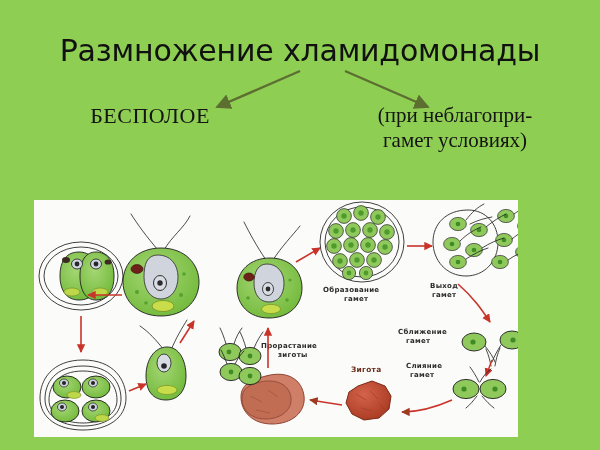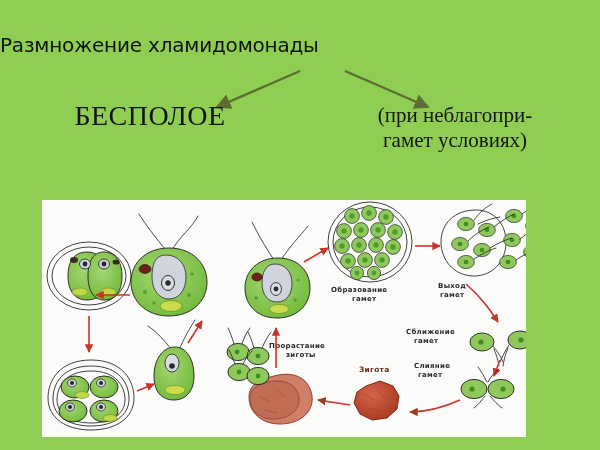--- a/index.html
+++ b/index.html
@@ -18,57 +18,58 @@
     height: 450px;
     background: #8ece53;
     overflow: hidden;
   }
   
   #title {
     position: absolute;
     left: 0;
     top: 33px;
     width: 600px;
+    text-align: center;
     font-family: "DejaVu Sans", "Liberation Sans", sans-serif;
-    font-size: 20px;
+    font-size: 30px;
     font-weight: 400;
     color: #111111;
     letter-spacing: -0.2px;
     white-space: nowrap;
   }
   
   .branch-arrow {
     position: absolute;
   }
   
   .branch {
     position: absolute;
     text-align: center;
     color: #141414;
   }
   .branch-heading {
     font-family: "Liberation Serif", "DejaVu Serif", serif;
-    font-size: 28px;
+    font-size: 22px;
     line-height: 26px;
     letter-spacing: 0.5px;
     white-space: nowrap;
   }
   .branch-sub {
     font-family: "Liberation Serif", "DejaVu Serif", serif;
     font-size: 21px;
     line-height: 25px;
     white-space: nowrap;
   }
   #branch-asexual { left: 10px; top: 103px; width: 280px; }
   #branch-sexual  { left: 318px; top: 103px; width: 274px; }
 
   
   #figure-panel {
     position: absolute;
-    left: 42px;
+    left: 34px;
     top: 200px;
     width: 484px;
     height: 237px;
     background: #fbfbf9;
     overflow: hidden;
   }
   #figure-svg { display: block; }
   .fig-label {
     font-family: "DejaVu Sans", "Liberation Sans", sans-serif;
     font-weight: bold;

